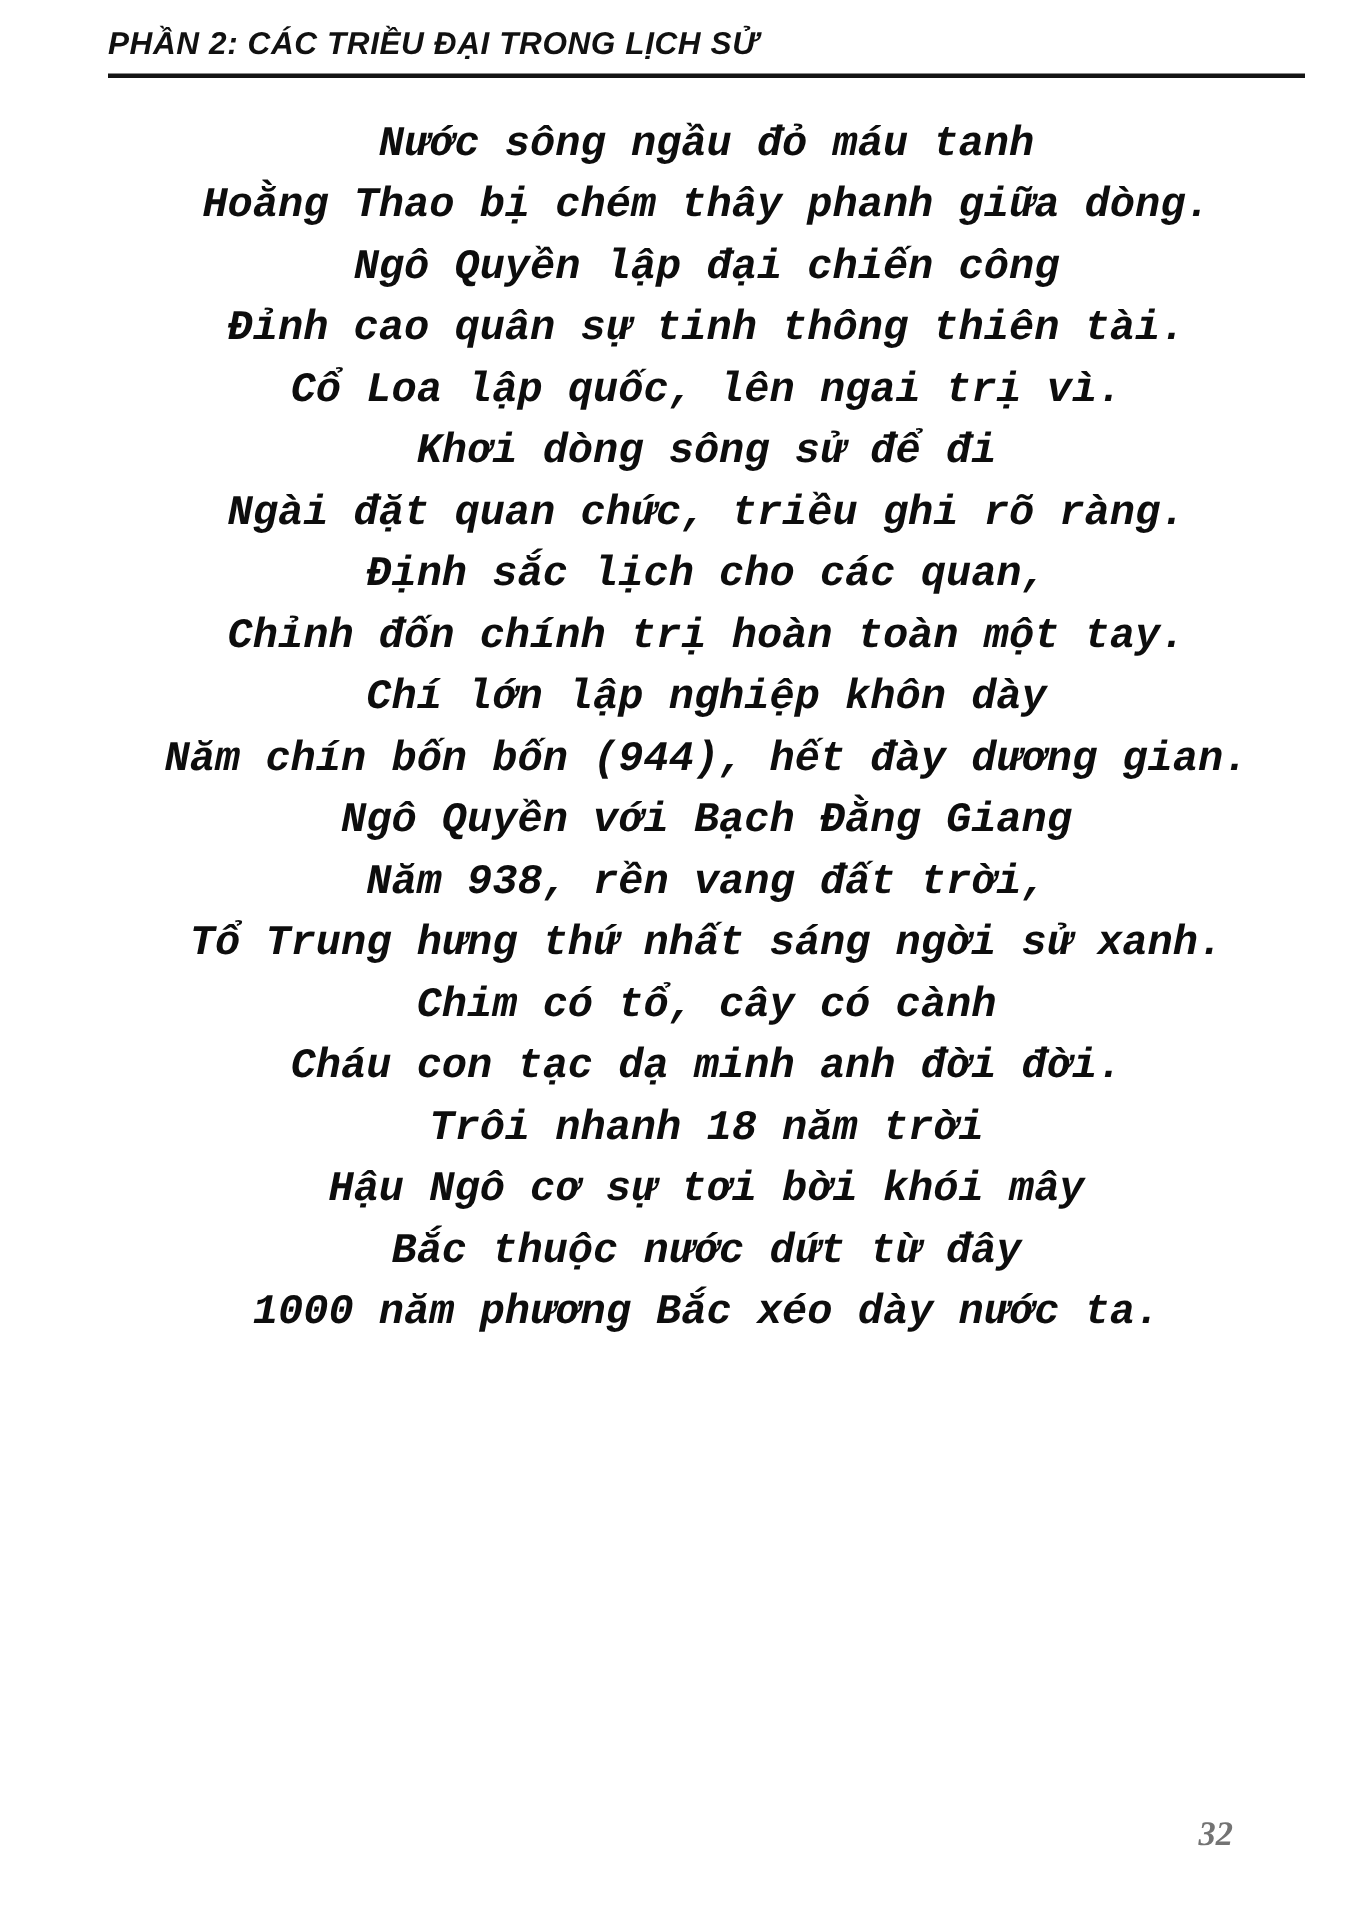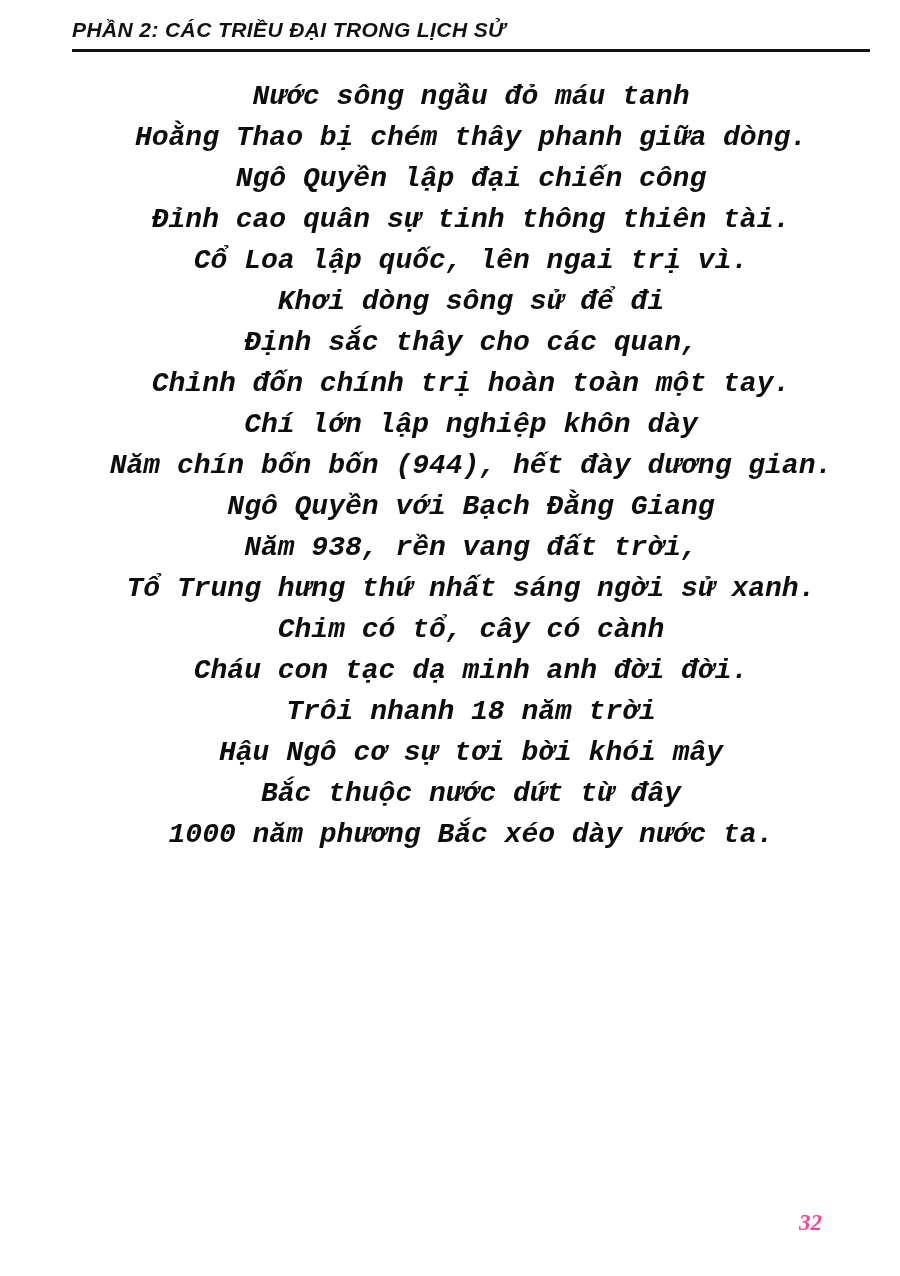--- a/index.html
+++ b/index.html
@@ -54,41 +54,42 @@
     white-space: nowrap;
   }
   .page-number {
     position: absolute;
     top: 1210px;
     right: 78px;
     font-family: "Liberation Serif", serif;
     font-weight: bold;
     font-style: italic;
     font-size: 23px;
-    color: #ec4899;
+    color: #737373;
   }
 </style>
 </head>
 <body>
 
 <div class="page">
 
   <div class="header-block">
     <div class="header-title">PHẦN 2: CÁC TRIỀU ĐẠI TRONG LỊCH SỬ</div>
     <hr class="header-rule">
   </div>
 
   <div class="poem">
       <div class="poem-line">Nước sông ngầu đỏ máu tanh</div>
       <div class="poem-line">Hoằng Thao bị chém thây phanh giữa dòng.</div>
       <div class="poem-line">Ngô Quyền lập đại chiến công</div>
       <div class="poem-line">Đỉnh cao quân sự tinh thông thiên tài.</div>
       <div class="poem-line">Cổ Loa lập quốc, lên ngai trị vì.</div>
       <div class="poem-line">Khơi dòng sông sử để đi</div>
-      <div class="poem-line">Định sắc thây cho các quan,</div>
+      <div class="poem-line">Ngài đặt quan chức, triều ghi rõ ràng.</div>
+      <div class="poem-line">Định sắc lịch cho các quan,</div>
       <div class="poem-line">Chỉnh đốn chính trị hoàn toàn một tay.</div>
       <div class="poem-line">Chí lớn lập nghiệp khôn dày</div>
       <div class="poem-line">Năm chín bốn bốn (944), hết đày dương gian.</div>
       <div class="poem-line">Ngô Quyền với Bạch Đằng Giang</div>
       <div class="poem-line">Năm 938, rền vang đất trời,</div>
       <div class="poem-line">Tổ Trung hưng thứ nhất sáng ngời sử xanh.</div>
       <div class="poem-line">Chim có tổ, cây có cành</div>
       <div class="poem-line">Cháu con tạc dạ minh anh đời đời.</div>
       <div class="poem-line">Trôi nhanh 18 năm trời</div>
       <div class="poem-line">Hậu Ngô cơ sự tơi bời khói mây</div>

